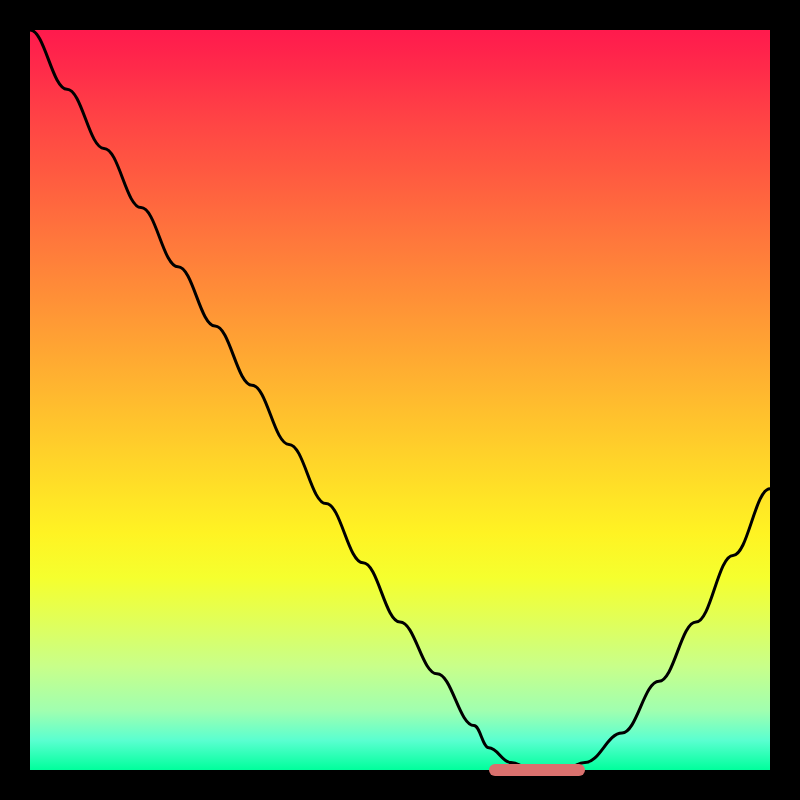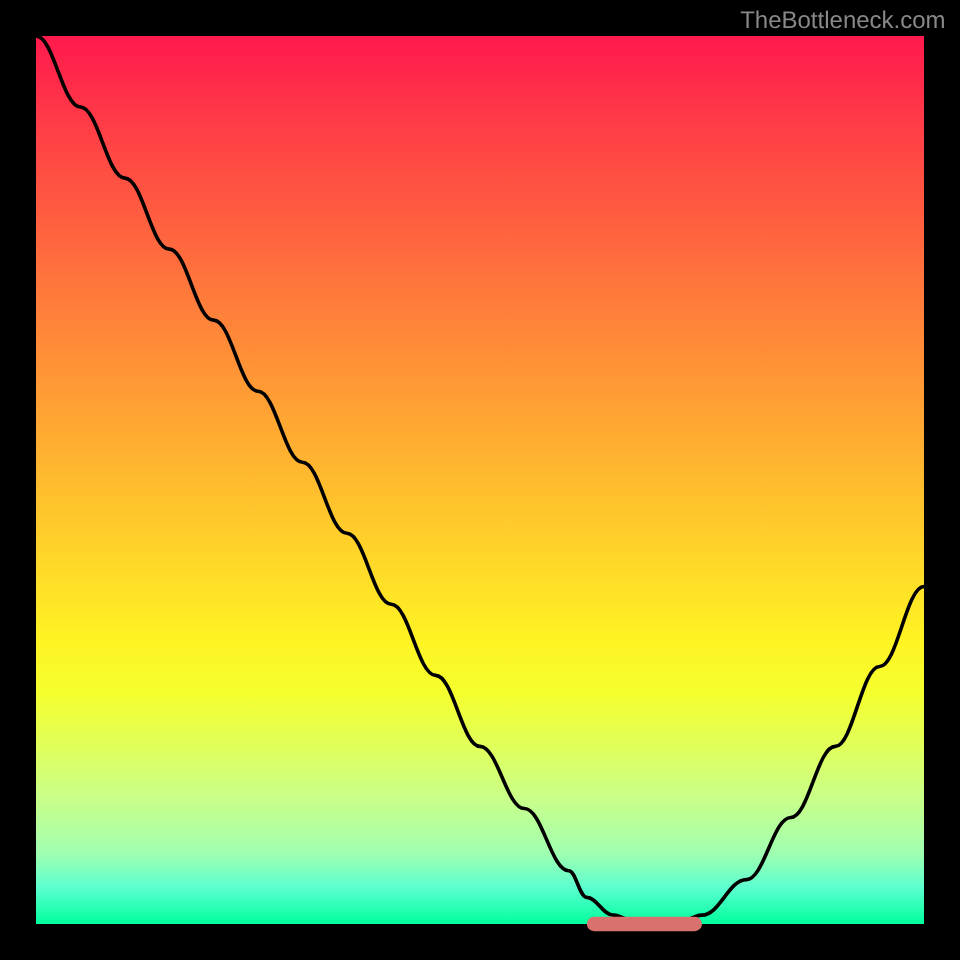--- a/index.html
+++ b/index.html
@@ -6,19 +6,18 @@
 .chart-container{position:relative;width:800px;height:800px}
 .plot-area{position:absolute;left:30px;top:30px;width:740px;height:740px;background:linear-gradient(to bottom,#ff1a4d 0%,#ff2a4a 5%,#ff4345 12%,#ff5c40 20%,#ff763c 28%,#ff8f37 36%,#ffa832 44%,#ffc12d 52%,#ffda28 60%,#fff323 68%,#f5ff2e 74%,#e0ff5a 80%,#c8ff8a 86%,#a0ffb0 92%,#5affd0 96%,#00ff9c 100%)}
 .watermark{position:absolute;top:6px;right:12px;color:#888;font-size:20px;z-index:10}
 svg.curve{position:absolute;left:30px;top:30px;width:740px;height:740px;pointer-events:none}
 .marker{position:absolute;background:#d9716e;border-radius:6px;height:12px}
 </style>
 </head>
 <body>
 
 <div class="chart-container">
-  <div class="watermark">TheBottleneck.com</div>
   <div class="plot-area"></div>
   <svg class="curve" viewBox="0 0 740 740">
     <path id="curve-path" d="M0,0 C14.8,0 22.2,59.19999999999993 37,59.19999999999993 C51.8,59.19999999999993 59.2,118.39999999999998 74,118.39999999999998 C88.8,118.39999999999998 96.2,177.60000000000002 111,177.60000000000002 C125.8,177.60000000000002 133.2,236.79999999999995 148,236.79999999999995 C162.8,236.79999999999995 170.2,296 185,296 C199.8,296 207.2,355.2 222,355.2 C236.8,355.2 244.2,414.4 259,414.4 C273.8,414.4 281.2,473.6 296,473.6 C310.8,473.6 318.2,532.8 333,532.8 C347.8,532.8 355.2,592 370,592 C384.8,592 392.20000000000005,643.8 407.00000000000006,643.8 C421.8,643.8 429.20000000000005,695.6 444,695.6 C449.92,695.6 452.88,717.8 458.8,717.8 C467.68,717.8 472.12,732.6 481,732.6 C489.88,732.6 494.32000000000005,740 503.20000000000005,740 C509.12,740 512.08,740 518,740 C523.92,740 526.88,740 532.8,740 C541.68,740 546.12,732.6 555,732.6 C569.8,732.6 577.2,703 592,703 C606.8,703 614.2,651.2 629,651.2 C643.8,651.2 651.2,592 666,592 C680.8,592 688.2,525.4 703,525.4 C717.8,525.4 725.2,458.8 740,458.8" stroke="#000" stroke-width="3" fill="none"></path>
   </svg>
   <div id="marker" class="marker" style="left: 488.8px; top: 764px; width: 96.2px;"></div>
 </div>
 
 </body></html>

